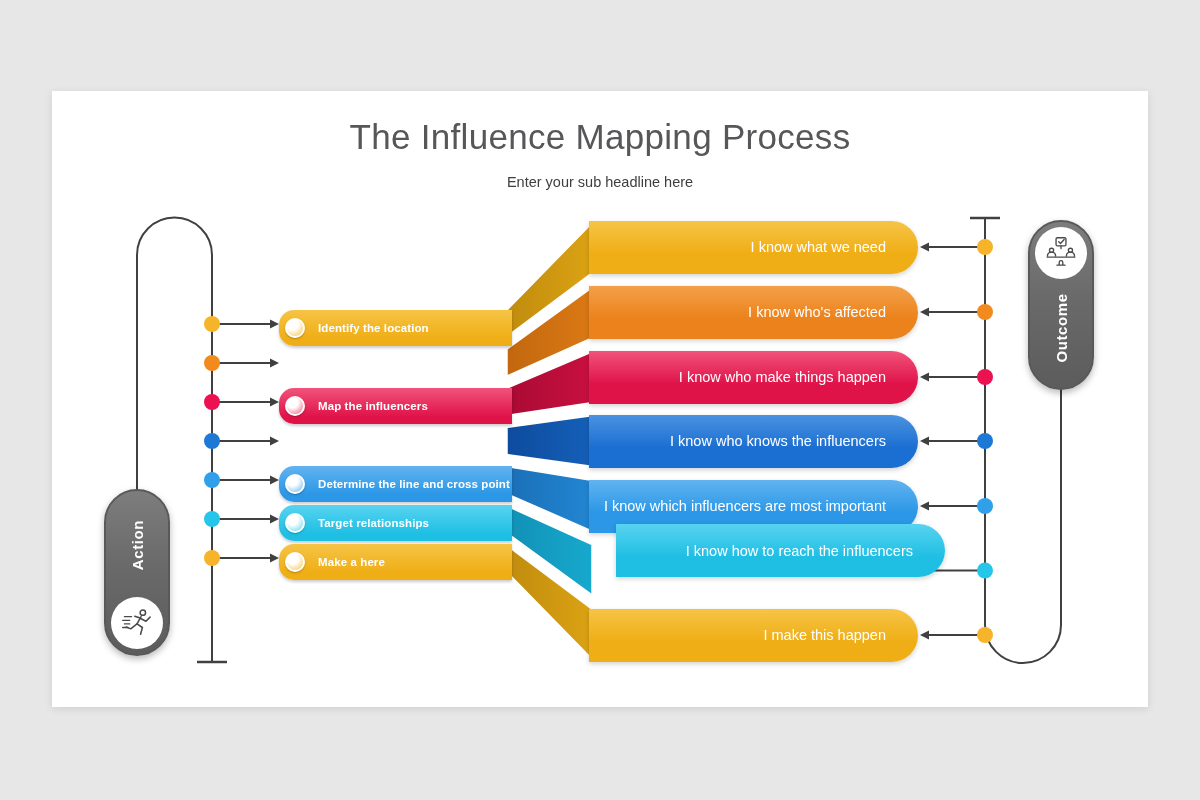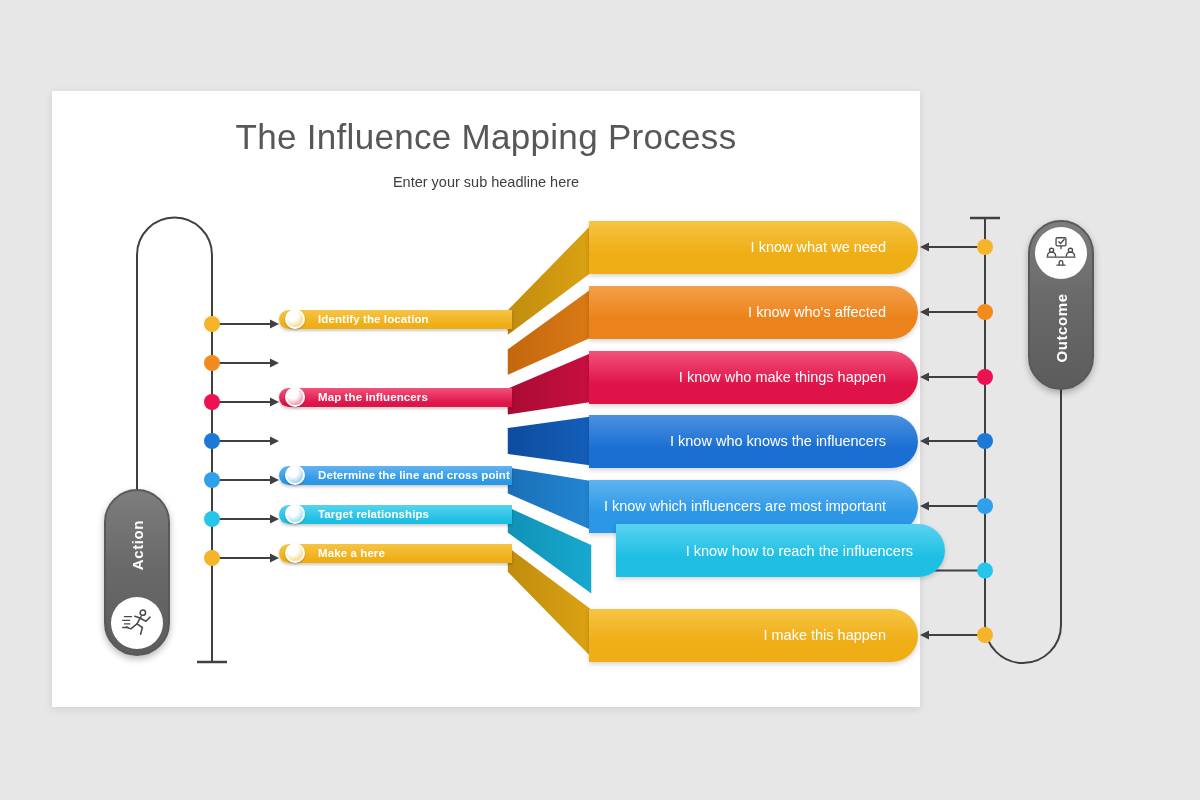--- a/index.html
+++ b/index.html
@@ -2,35 +2,35 @@
 <html><head>
 <meta charset="utf-8">
 <style>
   html,body{margin:0;padding:0;}
   body{
     width:1200px;height:800px;position:relative;overflow:hidden;
     background:#e7e7e8;
     font-family:"Liberation Sans", sans-serif;
   }
   .card{
-    position:absolute;left:52px;top:91px;width:868px;height:616px;
+    position:absolute;left:52px;top:91px;width:1096px;height:616px;
     background:#ffffff;box-shadow:0 2px 8px rgba(0,0,0,.10);
   }
   .title{
     position:absolute;left:0;right:0;top:26px;margin:0;text-align:center;
     font-size:35px;font-weight:400;color:#57575a;letter-spacing:.3px;
   }
   .subtitle{
     position:absolute;left:0;right:0;top:83px;margin:0;text-align:center;
     font-size:14.5px;font-weight:400;color:#3e3e3e;
   }
   #diagram-svg{position:absolute;left:0;top:0;width:1200px;height:800px;z-index:1;pointer-events:none;}
   #pill-layer{position:absolute;left:0;top:0;width:1200px;height:800px;z-index:3;}
   .lpill{
-    position:absolute;left:279px;width:233px;height:19px;
+    position:absolute;left:279px;width:233px;height:36px;
     border-radius:15px 0 0 15px;display:flex;align-items:center;
     box-shadow:0 2px 3px rgba(0,0,0,.20);
   }
   .lcircle{
     width:20px;height:20px;border-radius:50%;margin-left:6px;flex:none;
     border:2px solid rgba(255,255,255,.92);box-sizing:border-box;
     box-shadow:0 1px 2px rgba(0,0,0,.25);
   }
   .ltext{color:#fff;font-size:11.5px;font-weight:700;margin-left:13px;white-space:nowrap;letter-spacing:.1px;}
   .rpill{

